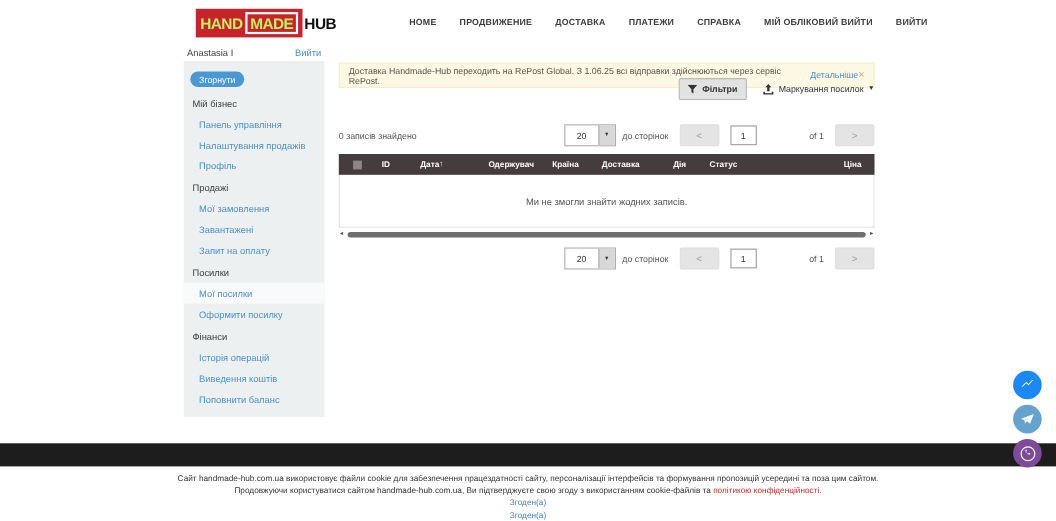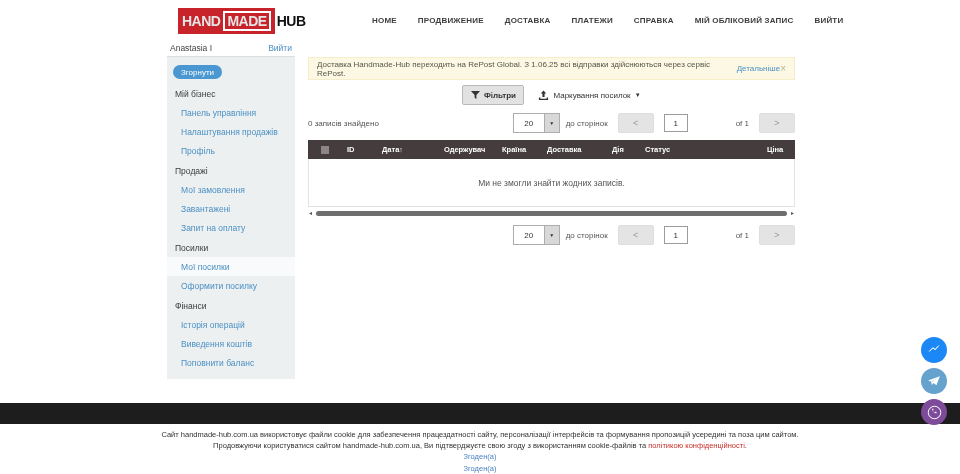--- a/index.html
+++ b/index.html
@@ -4,21 +4,21 @@
 <style>
   * { margin:0; padding:0; box-sizing:border-box; }
   html,body { width:960px; height:474px; }
   body {
     position:relative; background:#fff; overflow:hidden;
     font-family:"Liberation Sans", sans-serif; color:#333;
   }
   
   .topbar { position:absolute; left:0; top:0; width:960px; height:40px; background:#fff; }
   .logo { position:absolute; left:178px; top:8px; display:flex; align-items:center; font-weight:bold; font-size:14px; letter-spacing:-0.5px; }
-  .logo-red { display:flex; align-items:center; background:#c8232a; color:#e5e5e5; padding:3px 4px; }
+  .logo-red { display:flex; align-items:center; background:#c8232a; color:#bef264; padding:3px 4px; }
   .logo-made { border:2px solid #fff; padding:0 2px; margin-left:3px; }
   .logo-hub { color:#111; margin-left:2px; }
   .nav { position:absolute; left:372px; top:0; height:40px; display:flex; align-items:center; gap:21px; }
   .nav a { font-size:8px; font-weight:bold; color:#3d3d3d; text-decoration:none; letter-spacing:0.2px; white-space:nowrap; }
 
   
   .user-row { position:absolute; left:167px; top:40px; width:128px; height:17px;
     display:flex; justify-content:space-between; align-items:center; padding:0 3px;
     border-bottom:1px solid #ddd; font-size:8.5px; background:#fff; }
   .user-name { color:#444; }
@@ -30,22 +30,22 @@
   .side-item { display:block; padding:4.5px 8px 4.5px 14px; color:#4a90c4; text-decoration:none; }
   .side-item.active { background:#f8fafb; }
 
   
   .main { position:absolute; left:308px; top:57px; width:487px; }
   .banner { position:absolute; left:0; top:0; width:487px; height:23px; background:#fcf8e3;
     border:1px solid #f5eec9; display:flex; align-items:center; padding:0 8px; font-size:8px; color:#56564a; }
   .banner a { color:#4a90c4; text-decoration:none; margin-left:3px; }
   .banner-close { margin-left:auto; color:#b9b49a; font-size:10px; cursor:pointer; }
 
-  .toolbar { position:absolute; left:0; top:27px; width:487px; height:22px;
-    display:flex; justify-content:center; align-items:center; gap:14px; }
+  .toolbar { position:absolute; left:0; top:13px; width:487px; height:22px;
+    display:flex; justify-content:flex-end; align-items:center; gap:14px; }
   .filter-btn { display:flex; align-items:center; gap:4px; width:62px; height:20px; justify-content:center;
     background:#e2e2e2; border:1px solid #b9b9b9; border-radius:2px; font-size:8px; font-weight:bold;
     color:#333; font-family:inherit; cursor:pointer; }
   .marking { display:flex; align-items:center; gap:4px; font-size:8px; color:#333; cursor:pointer; }
   .marking .caret { font-size:6px; color:#333; }
 
   .pag-row { position:absolute; width:487px; height:22px; display:flex; align-items:center; font-size:8px; color:#555; }
   .pag-row1 { left:0; top:55px; }
   .pag-row2 { left:0; top:167px; }
   .pag-controls { margin-left:auto; display:flex; align-items:center; }
@@ -99,21 +99,21 @@
       <span class="logo-made">MADE</span>
     </span>
     <span class="logo-hub">HUB</span>
   </div>
   <nav class="nav">
     <a href="#">HOME</a>
     <a href="#">ПРОДВИЖЕНИЕ</a>
     <a href="#">ДОСТАВКА</a>
     <a href="#">ПЛАТЕЖИ</a>
     <a href="#">СПРАВКА</a>
-    <a href="#">МІЙ ОБЛІКОВИЙ ЗАПИС</a>
+    <a href="#">МІЙ ОБЛІКОВИЙ ВИЙТИ</a>
     <a href="#">ВИЙТИ</a>
   </nav>
 </div>
 
 <div class="user-row">
   <span class="user-name">Anastasia I</span>
   <a href="#" class="logout-link">Вийти</a>
 </div>
 
 <div class="sidebar">

